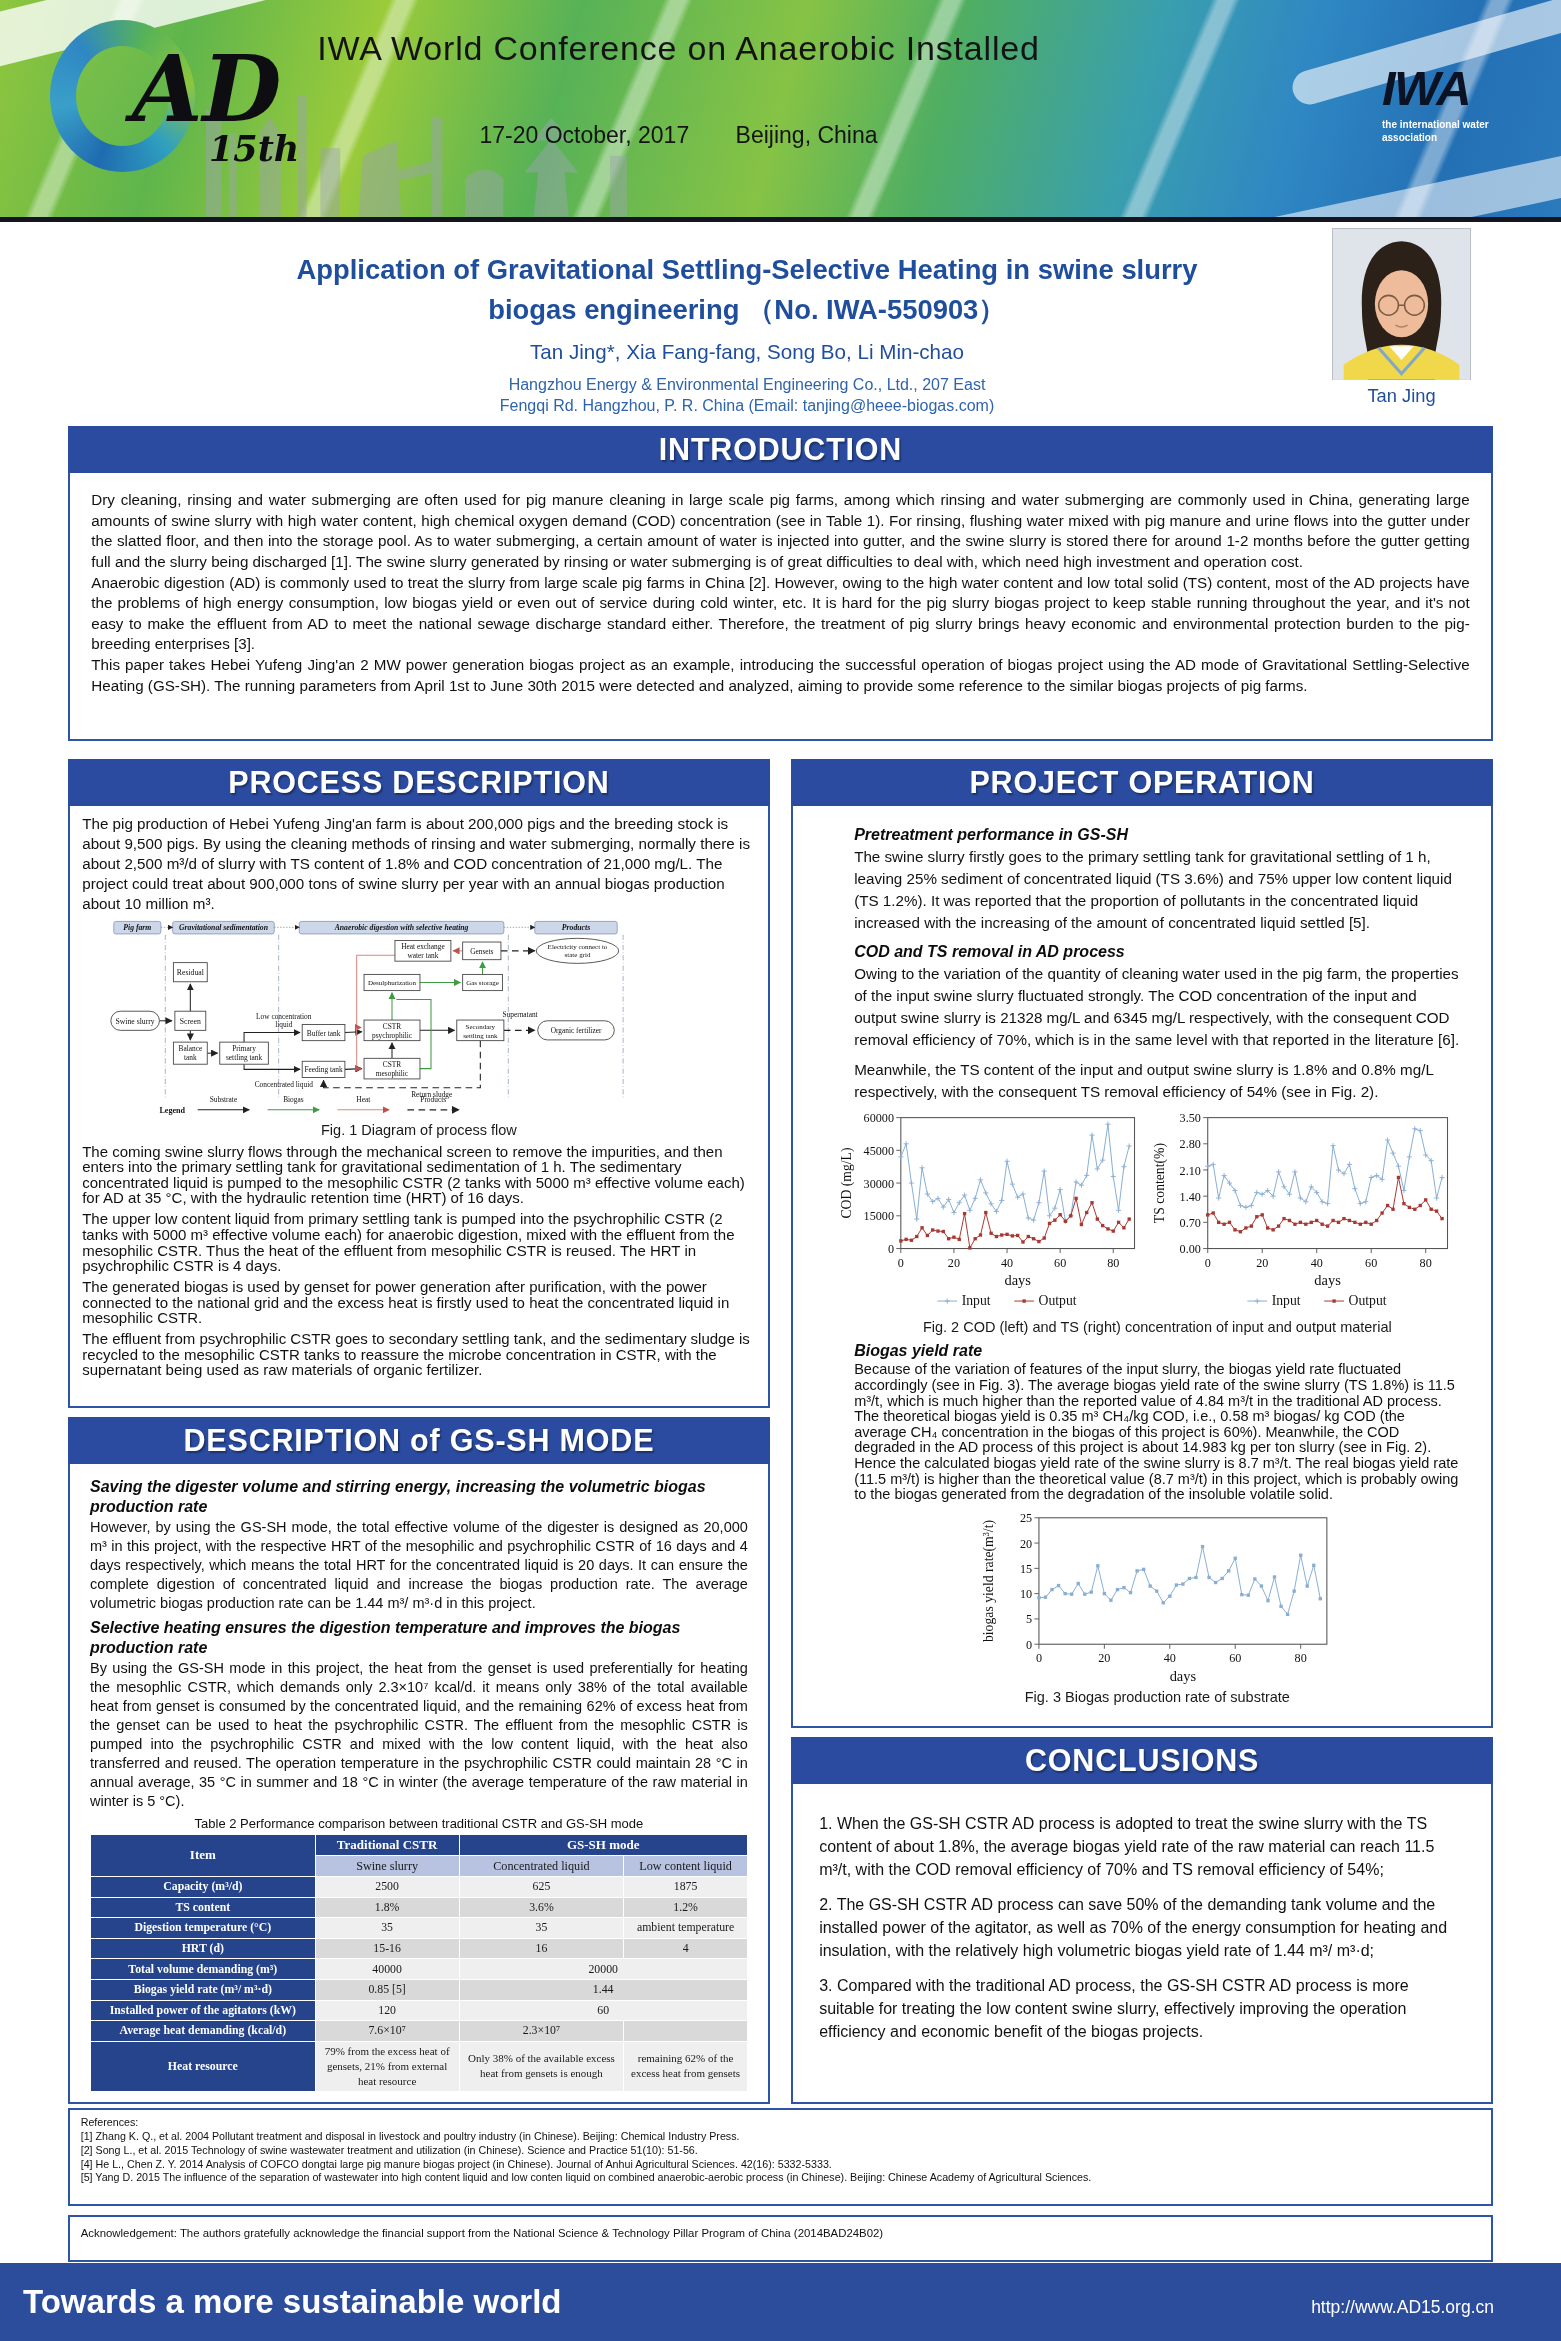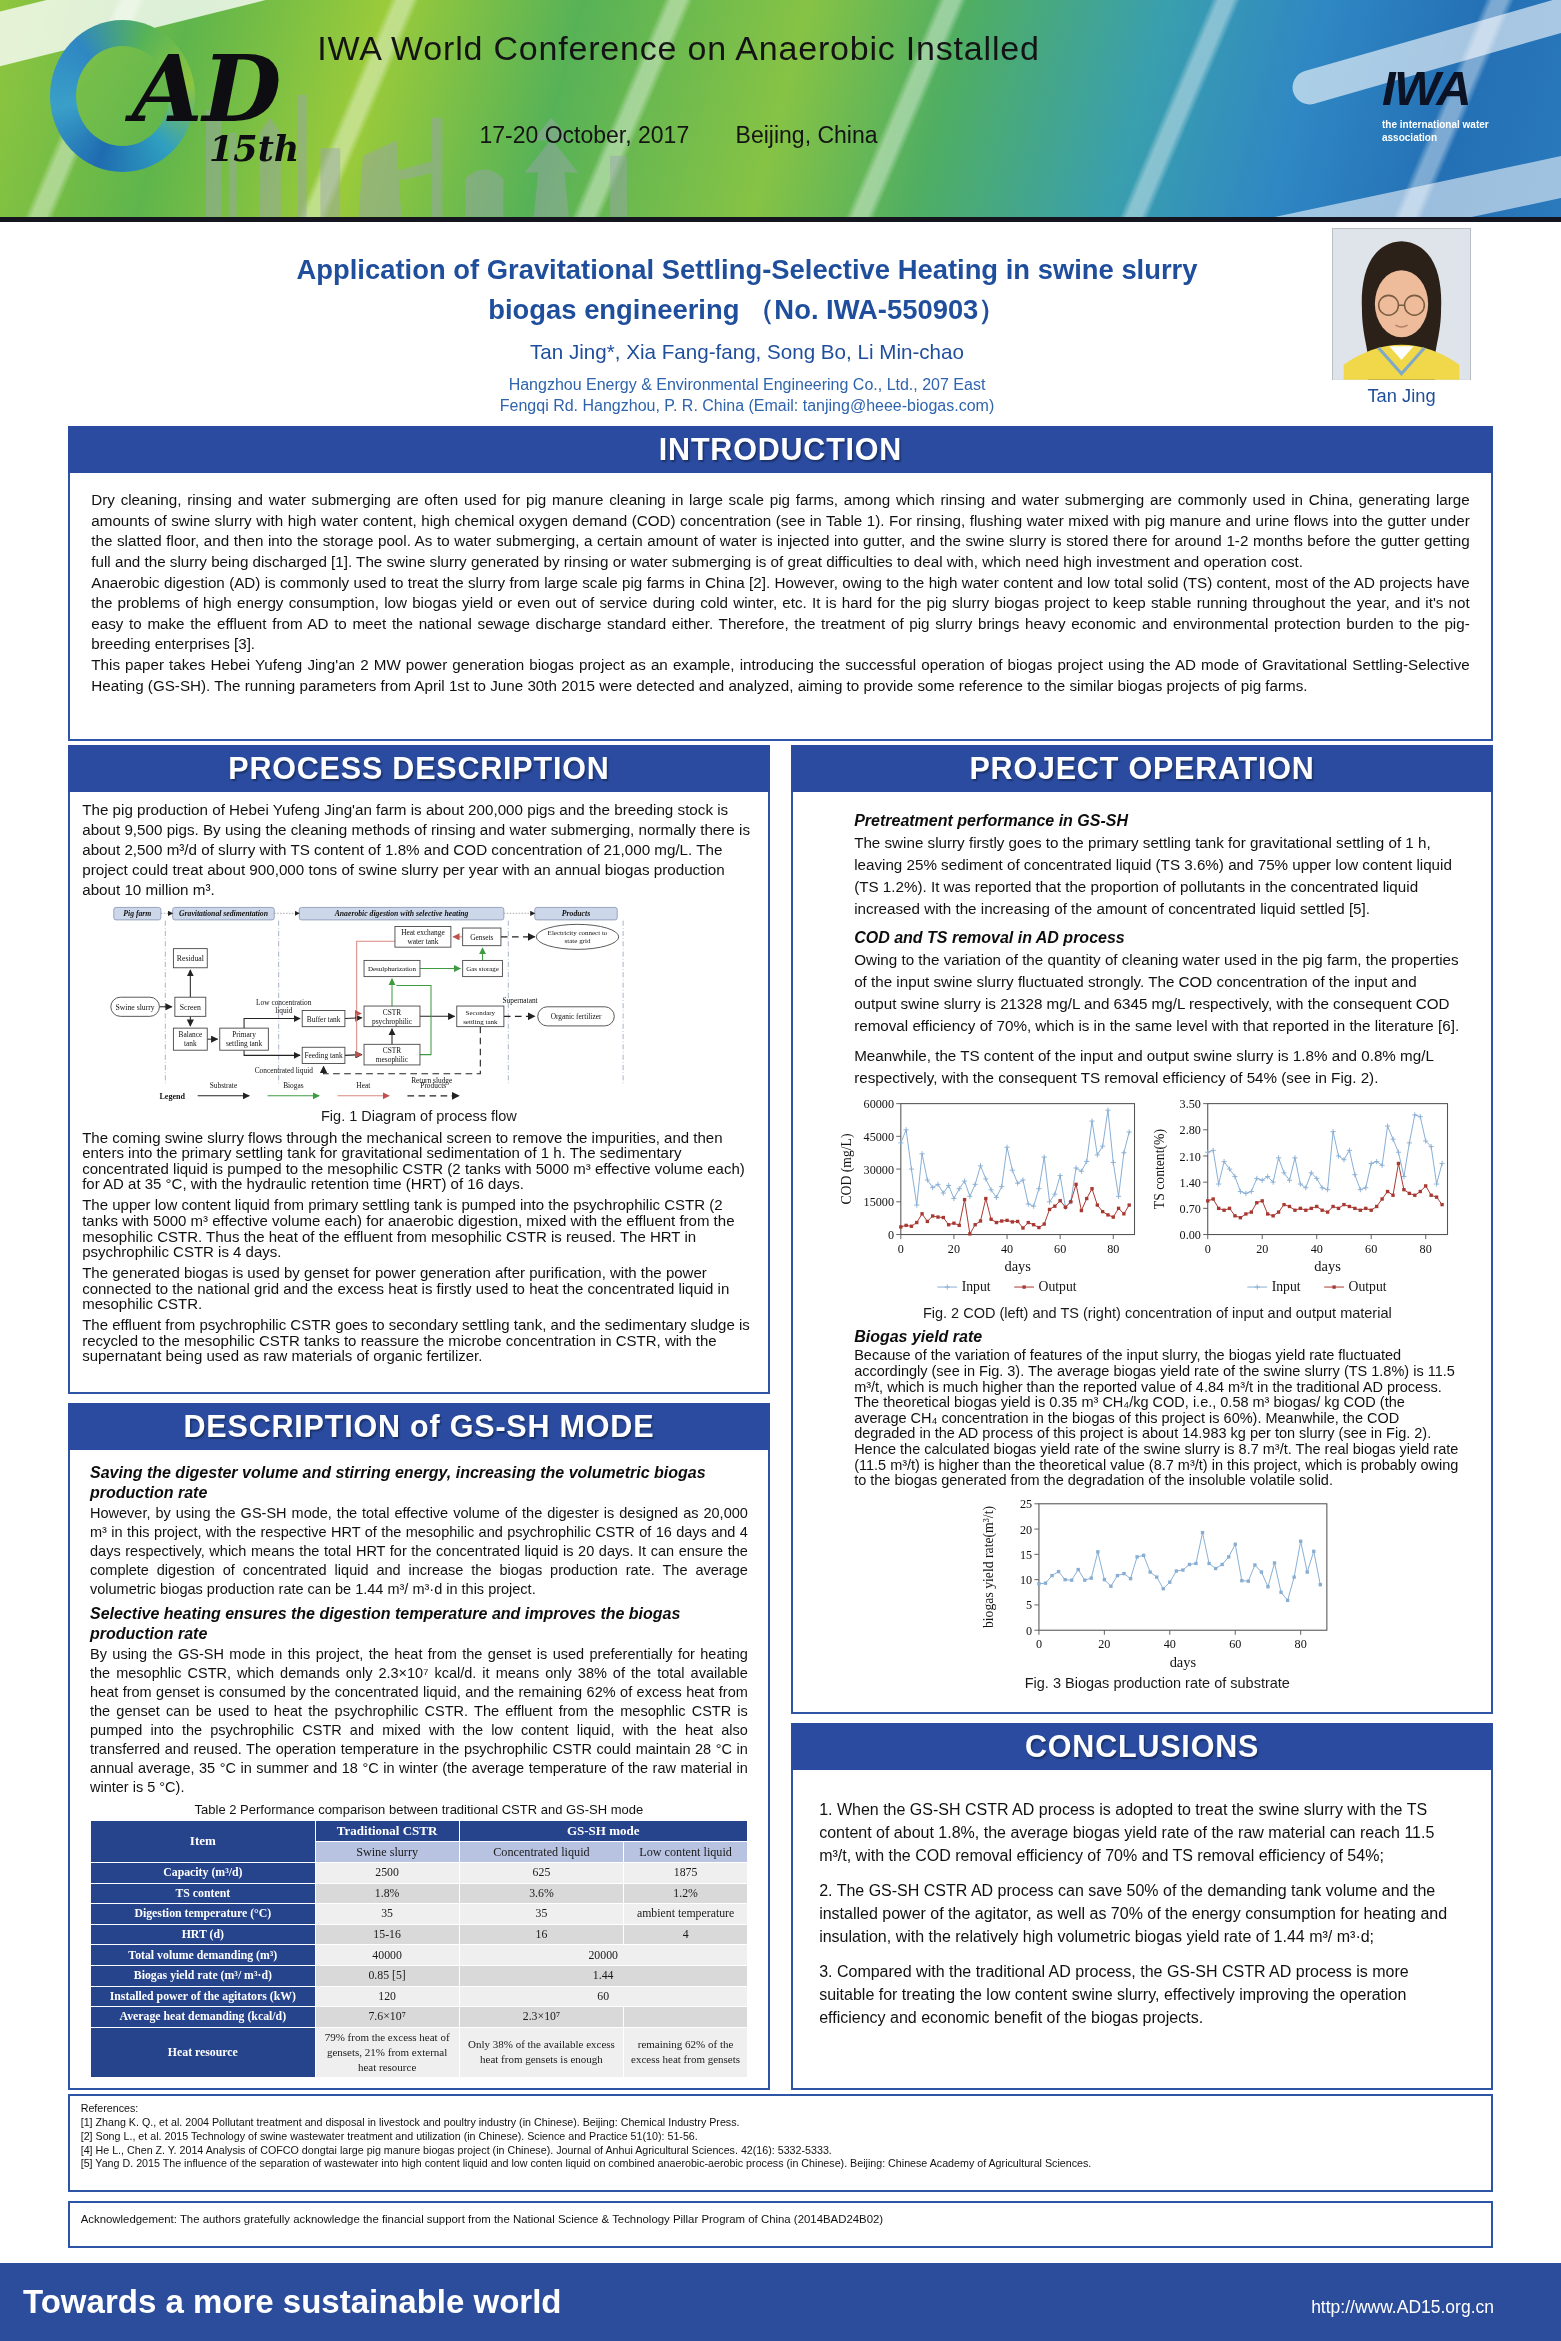--- a/index.html
+++ b/index.html
@@ -43,21 +43,21 @@
   .affiliation { margin-top:9.1px; font-size:16px; color:#2f64ad; line-height:1.35; }
   .photo { position:absolute; right:90px; top:6.1px; width:139px; height:152px; border:0.8px solid #b9bec6; background:#dfe3ea; }
   .photo-caption { position:absolute; right:90px; top:163px; width:139px; text-align:center; font-size:18.3px; color:#1f4e9c; }
 
   
   .content { padding:0 68px; }
   .panel-head { height:47px; background:#2a4b9f; color:#fff; display:flex; align-items:center; justify-content:center;
     font-size:30.5px; font-weight:bold; letter-spacing:0.8px; text-shadow:1.5px 1.5px 1.5px rgba(0,0,0,.35); }
   .panel-body { background:#fff; border:2.3px solid #2e55a5; border-top:none; overflow:hidden; }
   .intro-body { height:268px; padding:17px 21.3px; font-size:15.2px; line-height:20.6px; text-align:justify; color:#111; }
-  .cols { display:flex; gap:21.3px; margin-top:4px; }
+  .cols { display:flex; gap:21.3px; margin-top:18px; }
   .col { width:726px; }
   .pd-body { height:602px; padding:7.6px 12.2px 0; }
   .pd-body p { font-size:15.2px; line-height:20px; color:#111; margin-bottom:3px; }
   .pd-body p.tight { font-size:15px; line-height:15.6px; margin-bottom:5.3px; }
   .figure1 { width:633px; margin:1.5px auto 0; }
   .fig-caption { text-align:center; font-size:14.5px; color:#1a1a1a; margin:1.5px 0 6.1px; }
   .adv-section { margin-top:9.1px; }
   .adv-body { height:640px; padding:12.2px 20px 0; }
   .adv-body h3, .po-body h3 { font-size:16px; font-style:italic; color:#0d0d0d; line-height:20px; margin-bottom:1.5px; }
   .adv-body p { font-size:14.5px; line-height:19px; text-align:justify; color:#111; margin-bottom:4.6px; }

